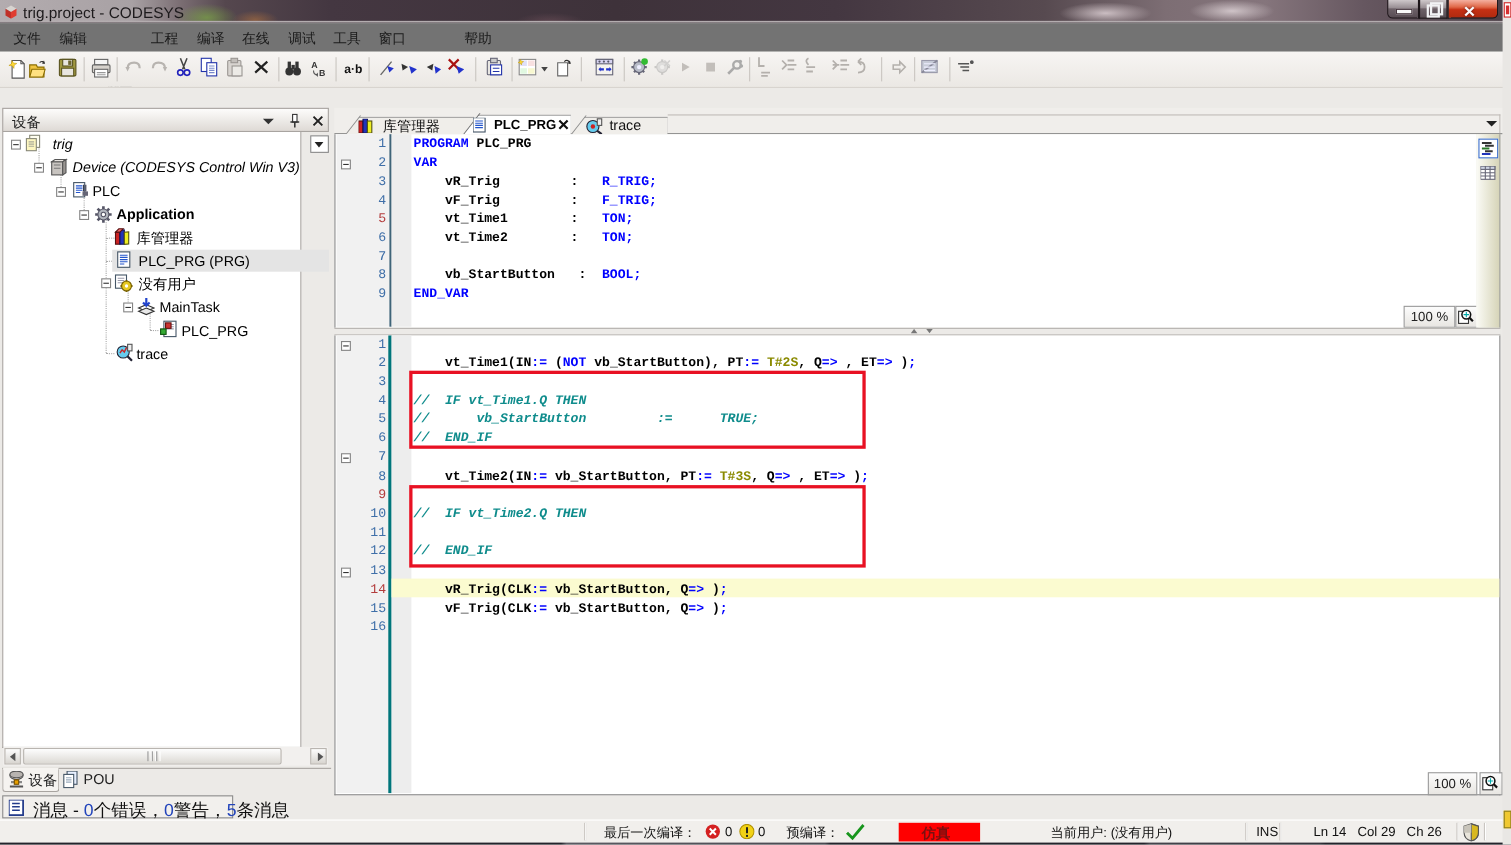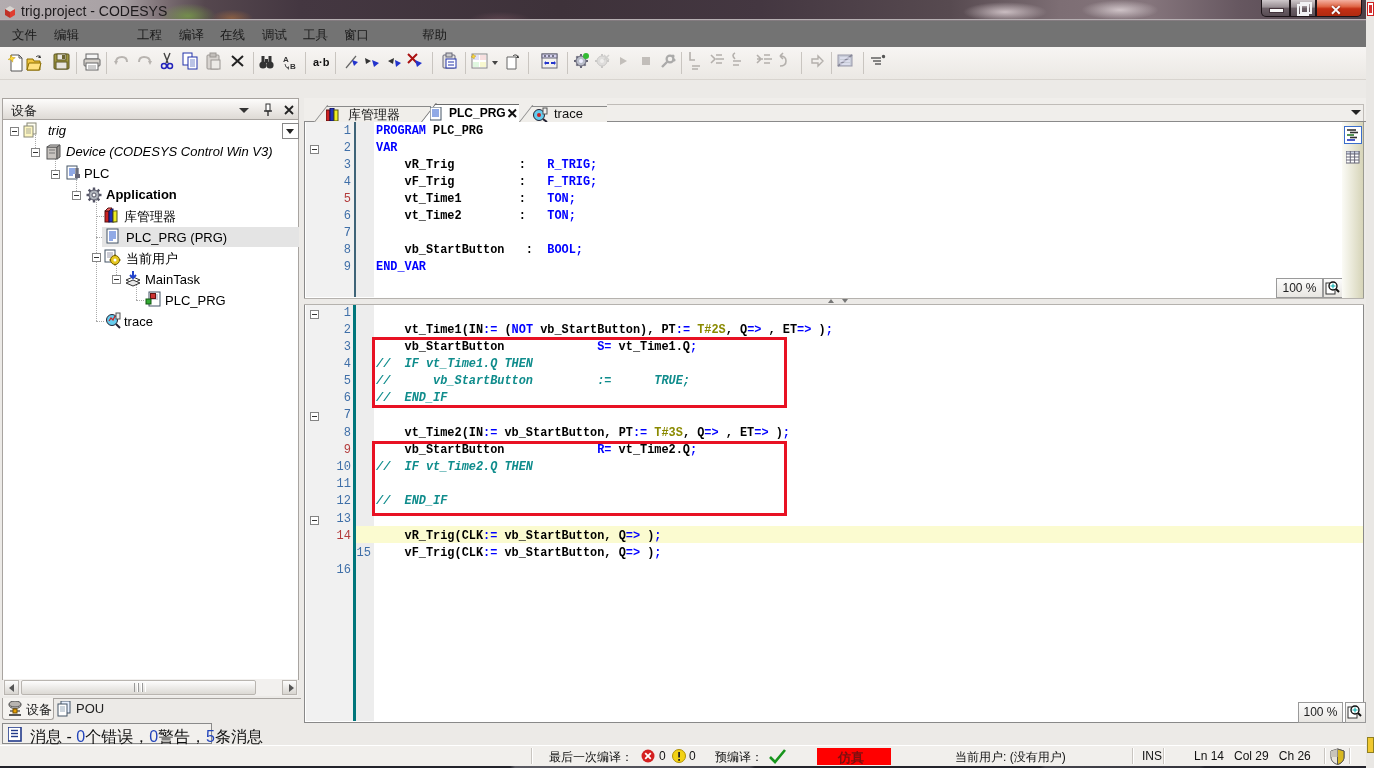--- a/index.html
+++ b/index.html
@@ -28,21 +28,21 @@
   
   #menubar{left:0;top:21px;width:1374px;height:26px;background:#737373;}
   .mitem{top:6px;font-size:12.5px;color:#1a1a1a;}
   
   #toolbar{left:0;top:47px;width:1374px;height:32px;background:linear-gradient(#f7f5f3,#ebe8e4);border-bottom:1px solid #d8d4cf;}
   
   #devpanel{left:2px;top:98px;width:299px;height:622px;}
   #devhead{left:0;top:0;width:297px;height:22px;border:1px solid #a8a4a0;box-sizing:border-box;
     background:linear-gradient(#fdfcfb,#dedad5);}
   #devhead span{position:absolute;left:8px;top:3px;font-size:13px;color:#222;}
-  #devtree{left:0;top:22px;width:297px;height:560px;background:#fff;border:1px solid #a8a4a0;border-top:none;box-sizing:border-box;}
+  #devtree{left:0;top:22px;width:272px;height:560px;background:#fff;border:1px solid #a8a4a0;border-top:none;box-sizing:border-box;}
   .trow{position:absolute;font-size:13px;color:#000;white-space:nowrap;}
   #devhsb{left:1px;top:581px;width:295px;height:17px;background:#f2f0ee;}
   
   .ptab{position:absolute;font-size:13px;color:#222;}
   
   #tabbar{left:304px;top:98px;width:1062px;height:24px;background:#f0eeeb;}
   #declbox{left:304px;top:122px;width:1038px;height:176px;background:#fff;border-left:1px solid #898989;box-sizing:border-box;}
   #declstrip{left:1342px;top:122px;width:22px;height:176px;background:linear-gradient(90deg,#fbfbf6,#d6d4b8);border-right:1px solid #9a9a90;box-sizing:border-box;}
   #splitter{left:304px;top:298px;width:1060px;height:7px;background:#eceae7;border-top:1px solid #b5b2ae;border-bottom:1px solid #b5b2ae;box-sizing:border-box;}
   #implbox{left:304px;top:305px;width:1060px;height:418px;background:#fff;border-left:1px solid #898989;border-bottom:1px solid #898989;border-right:1px solid #898989;box-sizing:border-box;}
@@ -465,21 +465,21 @@
           <rect x="10" y="0" width="4" height="6" fill="#eee" stroke="#555"></rect>
         </g>
     </svg>
 
     <div class="trow" style="left:45px;top:3px;font-style:italic;">trig</div>
     <div class="trow" style="left:63px;top:24px;font-style:italic;">Device (CODESYS Control Win V3)</div>
     <div class="trow" style="left:81px;top:46px;">PLC</div>
     <div class="trow" style="left:103px;top:67px;font-weight:bold;">Application</div>
     <div class="trow" style="left:121px;top:88px;">库管理器</div>
     <div class="trow" style="left:123px;top:110px;">PLC_PRG (PRG)</div>
-    <div class="trow" style="left:123px;top:130px;">当前用户</div>
+    <div class="trow" style="left:123px;top:130px;">没有用户</div>
     <div class="trow" style="left:142px;top:152px;">MainTask</div>
     <div class="trow" style="left:162px;top:173px;">PLC_PRG</div>
     <div class="trow" style="left:121px;top:194px;">trace</div>
 
     <div class="abs" style="left:279px;top:3px;width:17px;height:16px;background:#fff;border:1px solid #888;box-sizing:border-box;"></div>
     <svg class="abs" style="left:281px;top:8px;" width="13" height="8">
         <path d="M2 1 l4 5 4-5z" fill="#222"></path>
       </svg>
   </div>
   <div class="abs" id="devhsb">
@@ -636,32 +636,30 @@
   <div class="lnum" style="left:0;top:69px;">5</div>
   <div class="lnum" style="left:0;top:86px;">6</div>
   <div class="lnum" style="left:0;top:103px;">7</div>
   <div class="lnum" style="left:0;top:121px;">8</div>
   <div class="lnum mod" style="left:0;top:138px;">9</div>
   <div class="lnum" style="left:0;top:155px;">10</div>
   <div class="lnum" style="left:0;top:172px;">11</div>
   <div class="lnum" style="left:0;top:189px;">12</div>
   <div class="lnum" style="left:0;top:207px;">13</div>
   <div class="lnum mod" style="left:0;top:224px;">14</div>
-  <div class="lnum" style="left:0;top:241px;padding-left:20px;">15</div>
+  <div class="lnum" style="left:0;top:241px;">15</div>
   <div class="lnum" style="left:0;top:258px;">16</div>
   <div class="foldbox" style="left:5px;top:5px;"></div>
   <div class="foldbox" style="left:5px;top:107px;"></div>
   <div class="foldbox" style="left:5px;top:211px;"></div>
   <div class="codeline" style="left:71px;top:18px;">    vt_Time1(IN<span class="kw">:=</span> (<span class="kw">NOT</span> vb_StartButton), PT<span class="kw">:=</span> <span class="tm">T#2S</span>, Q<span class="kw">=&gt;</span> , ET<span class="kw">=&gt;</span> )<span class="kw">;</span></div>
-  <div class="codeline" style="left:71px;top:35px;">    vb_StartButton             <span class="kw">S=</span> vt_Time1.Q<span class="kw">;</span></div>
   <div class="codeline cm" style="left:71px;top:52px;">//  IF vt_Time1.Q THEN</div>
   <div class="codeline cm" style="left:71px;top:69px;">//      vb_StartButton         :=      TRUE;</div>
   <div class="codeline cm" style="left:71px;top:86px;">//  END_IF</div>
   <div class="codeline" style="left:71px;top:121px;">    vt_Time2(IN<span class="kw">:=</span> vb_StartButton, PT<span class="kw">:=</span> <span class="tm">T#3S</span>, Q<span class="kw">=&gt;</span> , ET<span class="kw">=&gt;</span> )<span class="kw">;</span></div>
-  <div class="codeline" style="left:71px;top:138px;">    vb_StartButton             <span class="kw">R=</span> vt_Time2.Q<span class="kw">;</span></div>
   <div class="codeline cm" style="left:71px;top:155px;">//  IF vt_Time2.Q THEN</div>
   <div class="codeline cm" style="left:71px;top:189px;">//  END_IF</div>
   <div class="codeline" style="left:71px;top:224px;">    vR_Trig(CLK<span class="kw">:=</span> vb_StartButton, Q<span class="kw">=&gt;</span> )<span class="kw">;</span></div>
   <div class="codeline" style="left:71px;top:241px;">    vF_Trig(CLK<span class="kw">:=</span> vb_StartButton, Q<span class="kw">=&gt;</span> )<span class="kw">;</span></div>
 
   <div class="redrect" style="left:67px;top:32px;width:415px;height:71px;"></div>
   <div class="redrect" style="left:67px;top:136px;width:415px;height:75px;"></div>
 
   <div class="zoombox" style="left:993px;top:397px;width:43px;height:19px;line-height:19px;">100 %</div>
   <div class="zoombox" style="left:1040px;top:397px;width:19px;height:19px;"></div>

